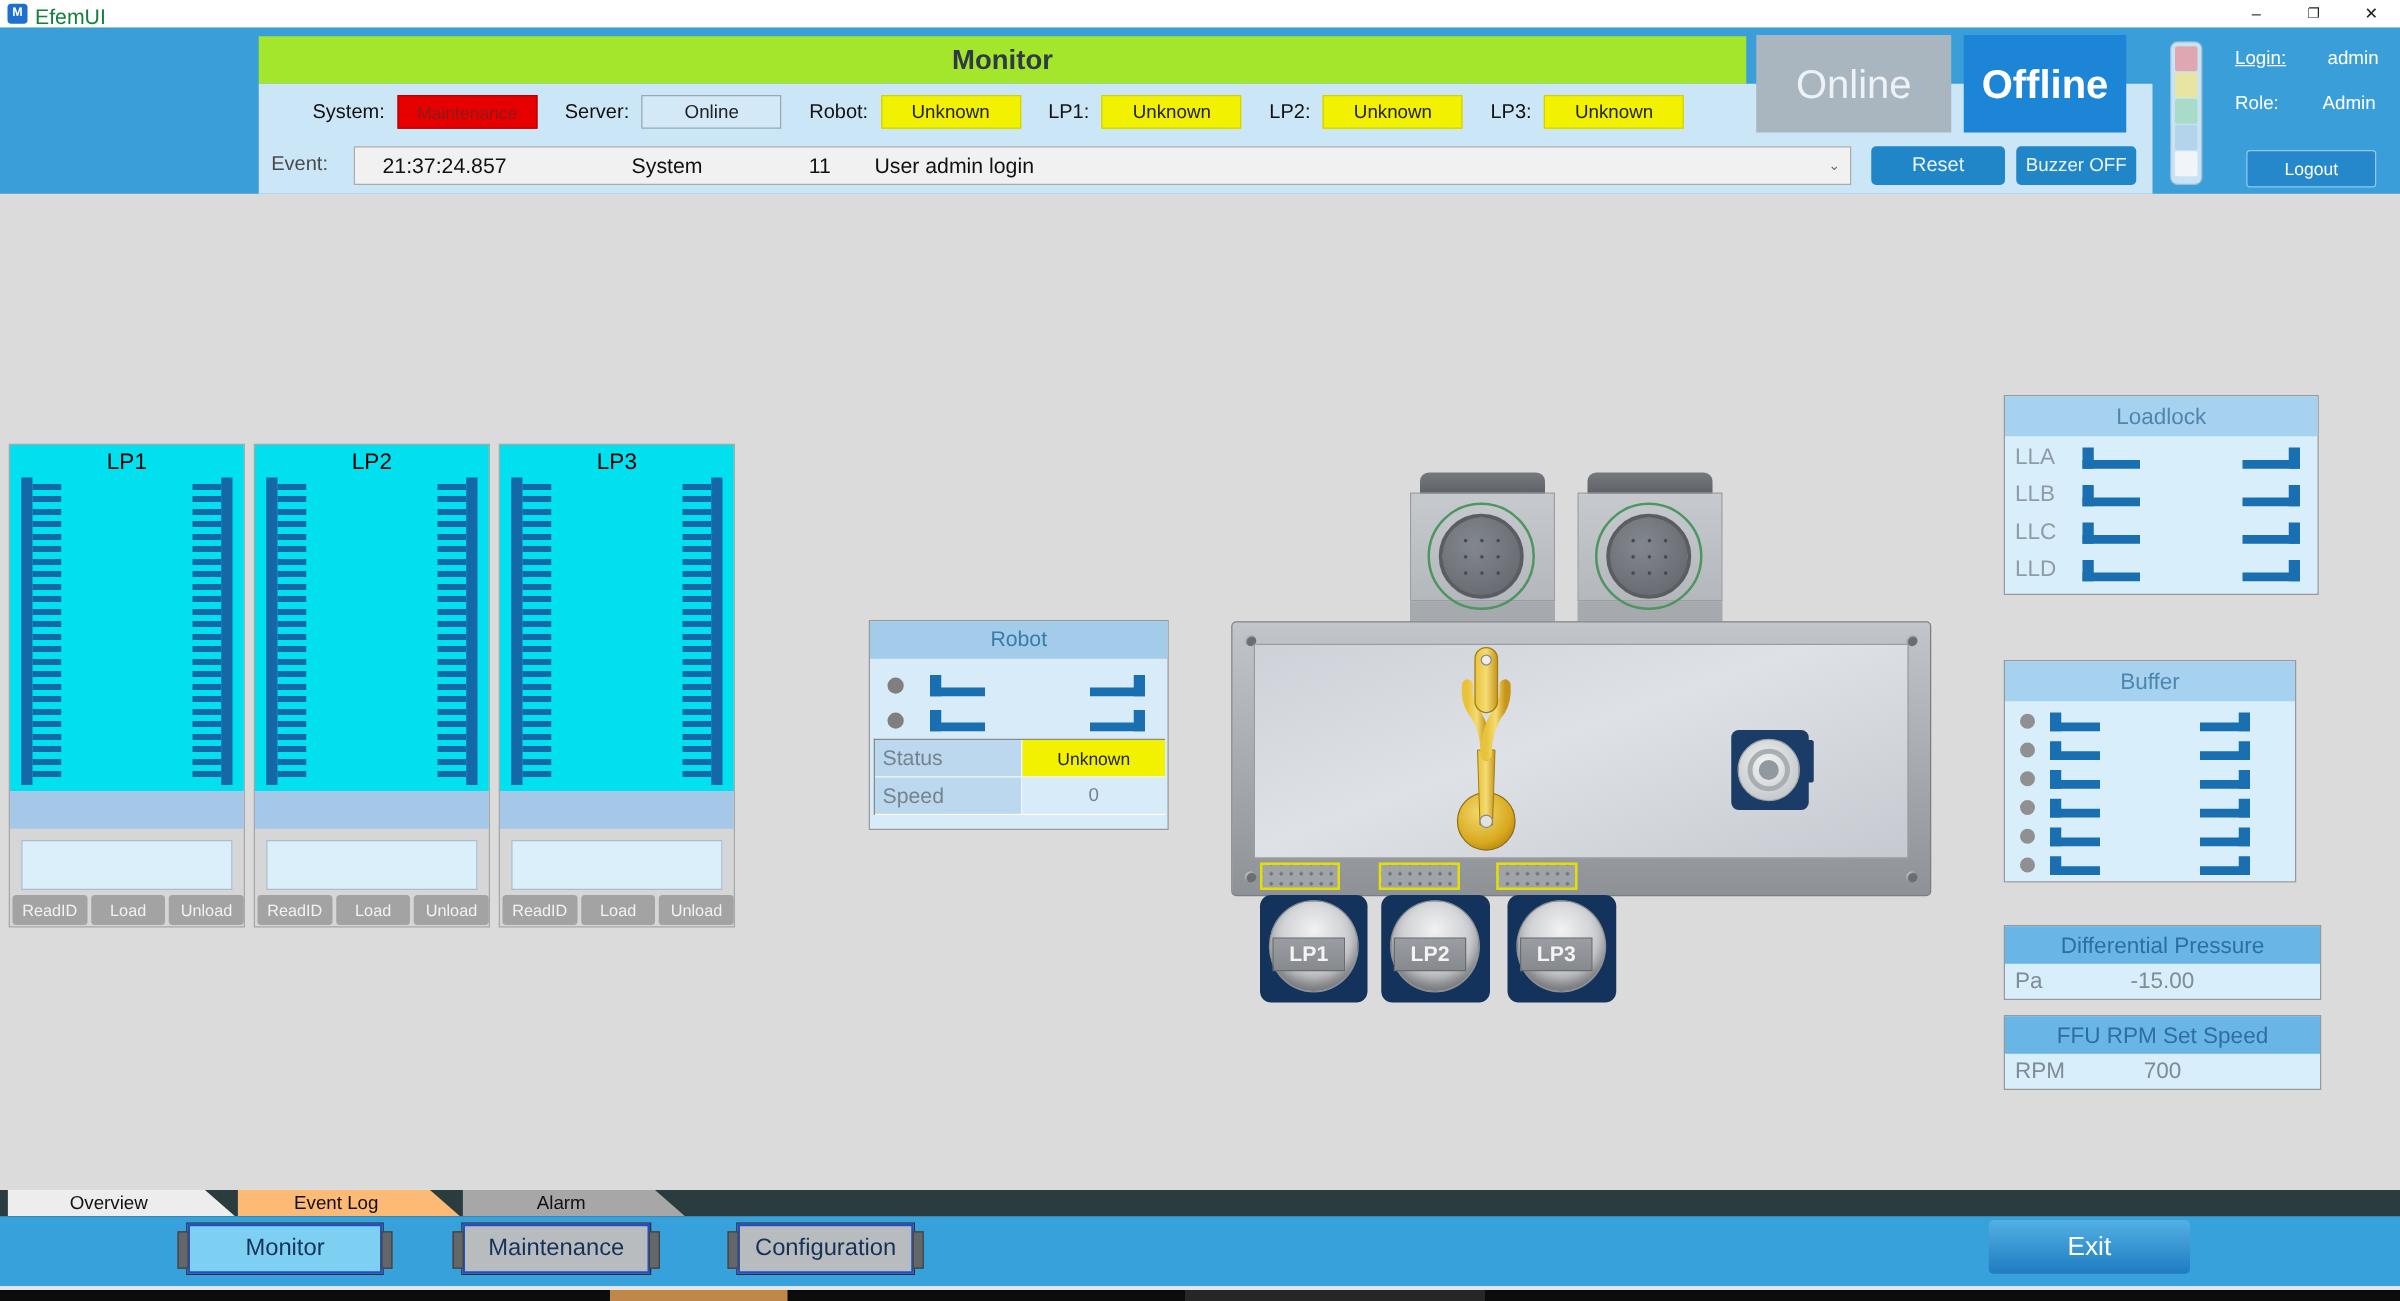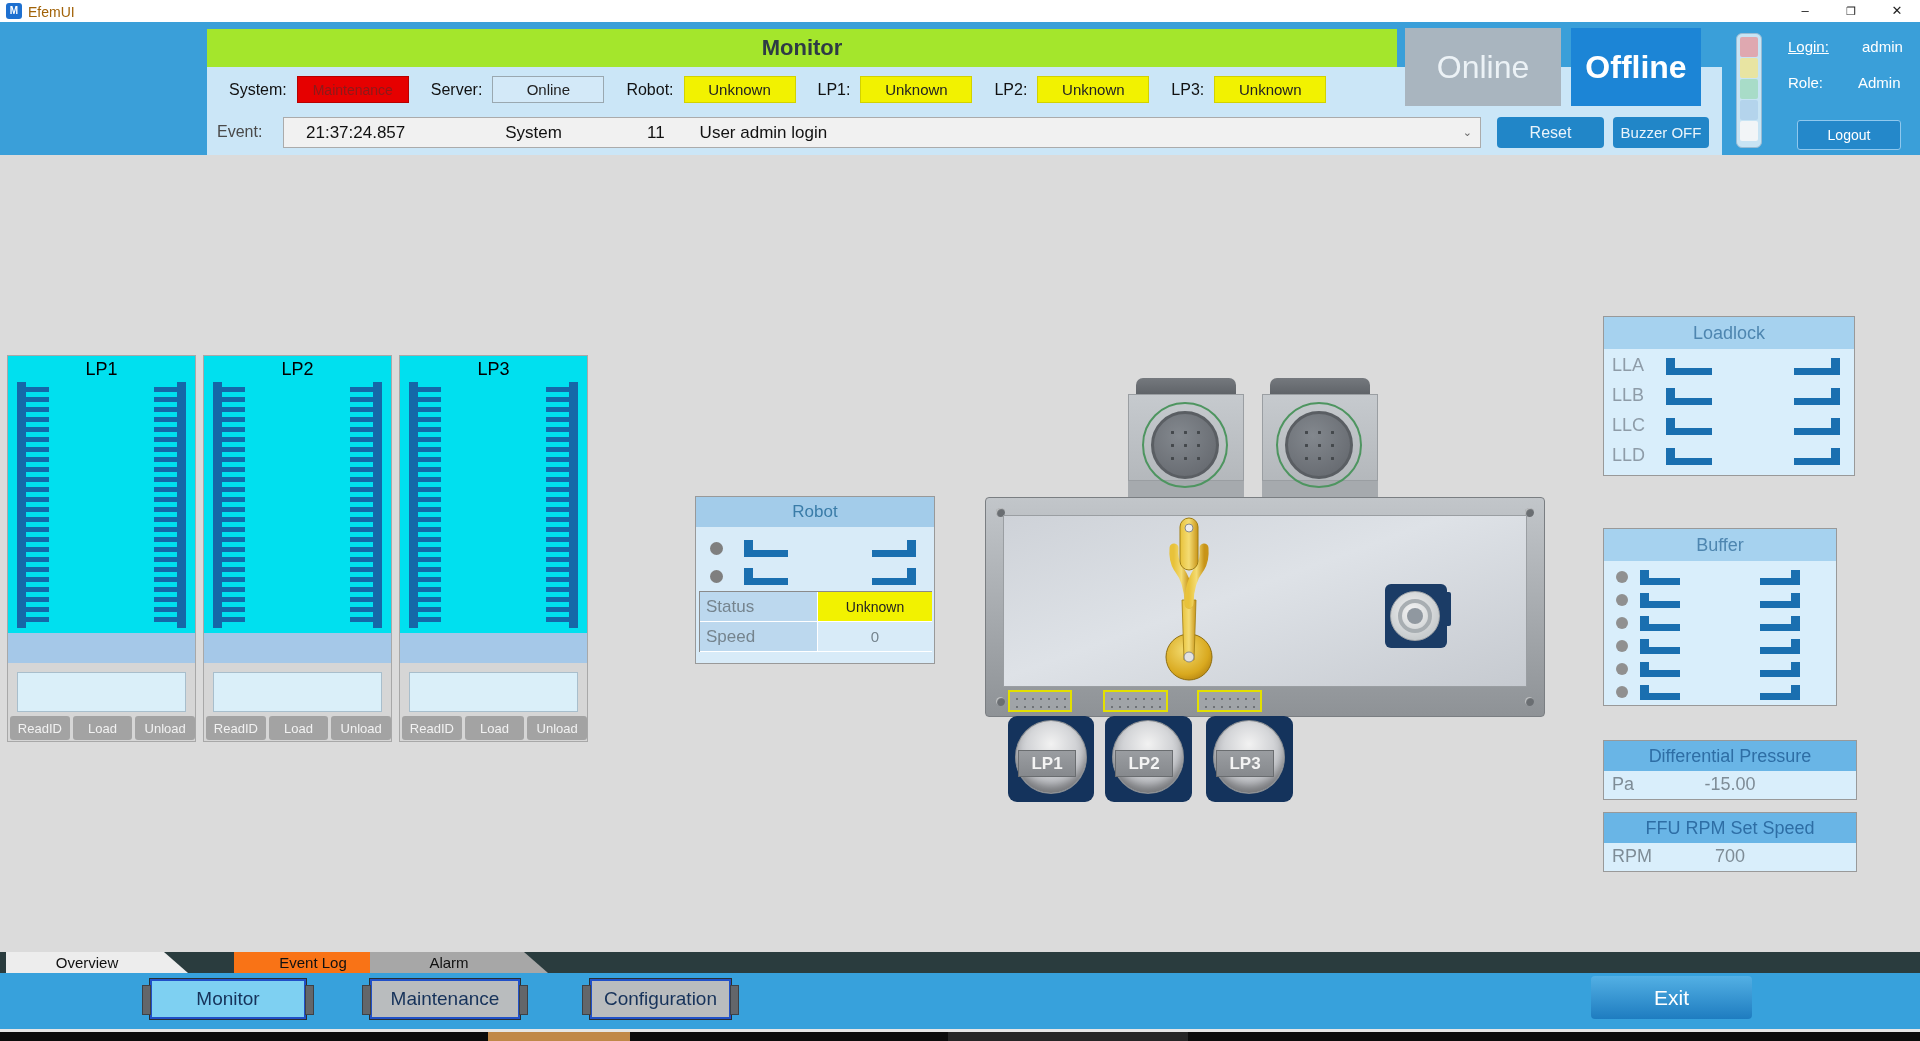--- a/index.html
+++ b/index.html
@@ -2,33 +2,33 @@
 <html><head>
 <meta charset="utf-8">
 <style>
   html,body{margin:0;padding:0;background:#444;}
   #app{position:relative;width:1920px;height:1041px;font-family:"Liberation Sans",sans-serif;background:#DBDBDB;overflow:hidden;}
 
   
   #titlebar{position:absolute;left:0;top:0;width:1920px;height:22px;background:#FFFFFF;}
   #app-icon{position:absolute;left:6px;top:3px;width:16px;height:16px;background:#1E70D0;border-radius:3px;color:#fff;
     font-size:10px;font-weight:bold;text-align:center;line-height:16px;}
-  #win-title{position:absolute;left:28px;top:4px;font-size:14px;color:#a16207;}
+  #win-title{position:absolute;left:28px;top:4px;font-size:17px;color:#15803d;}
   .winbtn{position:absolute;top:0;width:46px;height:22px;text-align:center;line-height:22px;font-size:13px;color:#222;}
   #btn-min{left:1782px;} #btn-restore{left:1828px;font-size:11px;} #btn-close{left:1874px;}
 
   
   #header{position:absolute;left:0;top:22px;width:1920px;height:133px;background:#3A9FD9;}
   #version-box{position:absolute;left:7px;top:0;width:200px;height:133px;background:#3A9FD9;color:#fff;}
   #version-box .vl{position:absolute;left:28px;top:83px;font-size:11px;font-weight:bold;}
   #version-box .vv{position:absolute;left:95px;top:83px;font-size:11px;font-weight:bold;}
   #title-band{position:absolute;left:207px;top:7px;width:1190px;height:38px;background:#A4E62C;
     display:flex;align-items:center;justify-content:center;font-size:22px;font-weight:600;color:#2E3B45;}
   #status-row{position:absolute;left:207px;top:45px;width:1515px;height:45px;background:#CBE6F7;
-    display:flex;align-items:center;padding-left:22px;box-sizing:border-box;}
+    display:flex;align-items:center;padding-left:43px;box-sizing:border-box;}
   .st-label{font-size:16px;color:#111;margin-right:10px;}
   .st-box{width:112px;height:27px;display:flex;align-items:center;justify-content:center;font-size:14px;margin-right:22px;box-sizing:border-box;}
   .sv-red{background:#E60000;border:1px solid #B80000;color:#8B1A1A;}
   .sv-plain{background:#D3E9F8;border:1px solid #9AA8B0;color:#222;font-size:15px;}
   .sv-yellow{background:#F2F200;border:1px solid #D2D200;color:#222;font-size:15px;}
   #event-row{position:absolute;left:207px;top:90px;width:1515px;height:43px;background:#CBE6F7;}
   #event-label{position:absolute;left:10px;top:11px;font-size:16px;color:#4A4A4A;}
   #event-combo{position:absolute;left:76px;top:5px;width:1198px;height:31px;background:#F1F1F1;border:1px solid #ABABAB;
     display:flex;align-items:center;font-size:17px;color:#111;box-sizing:border-box;}
   #event-combo .t{margin-left:22px;} #event-combo .s{margin-left:100px;} #event-combo .c{margin-left:85px;} #event-combo .m{margin-left:35px;}
@@ -141,21 +141,21 @@
     box-shadow:inset 0 -7px 9px rgba(0,0,0,.30);border:1px solid #8A8E92;box-sizing:border-box;}
   .port-plate{position:absolute;left:10px;top:34px;width:58px;height:27px;background:linear-gradient(180deg,#9A9DA1,#86898D);
     border:1px solid #6A6D70;box-sizing:border-box;display:flex;align-items:center;justify-content:center;
     color:#F4F4F4;font-size:17px;font-weight:bold;}
 
   
   #tabbar{position:absolute;left:0;top:952px;width:1920px;height:25px;background:#2A3C3E;}
   .tab{position:absolute;top:0;height:21px;display:flex;align-items:center;justify-content:center;
     font-size:15px;color:#111;clip-path:polygon(0 0, calc(100% - 24px) 0, 100% 100%, 0 100%);padding-right:20px;box-sizing:border-box;}
   #tab-overview{left:6px;width:182px;background:#EDEDED;}
-  #tab-eventlog{left:190px;width:178px;background:#f97316;margin-left:44px;}
+  #tab-eventlog{left:190px;width:178px;background:#fdba74;}
   #tab-alarm{left:370px;width:178px;background:#A7A7A7;}
   #bottombar{position:absolute;left:0;top:973px;width:1920px;height:56px;background:#37A1DC;}
   .navbtn{position:absolute;top:6px;height:40px;border:2px solid #2050C8;box-shadow:0 0 0 1px #2A2E33;
     display:flex;align-items:center;justify-content:center;font-size:19px;color:#16325A;box-sizing:border-box;}
   .navbtn::before,.navbtn::after{content:'';position:absolute;top:4px;width:7px;height:28px;background:#63666A;border:1px solid #3E4146;}
   .navbtn::before{left:-10px;} .navbtn::after{right:-10px;}
   #nav-monitor{left:150px;width:156px;background:#7ED0F2;}
   #nav-maintenance{left:370px;width:150px;background:#B9BCBE;}
   #nav-configuration{left:590px;width:141px;background:#B9BCBE;}
   #exit-btn{position:absolute;left:1591px;top:3px;width:161px;height:43px;border-radius:4px;

